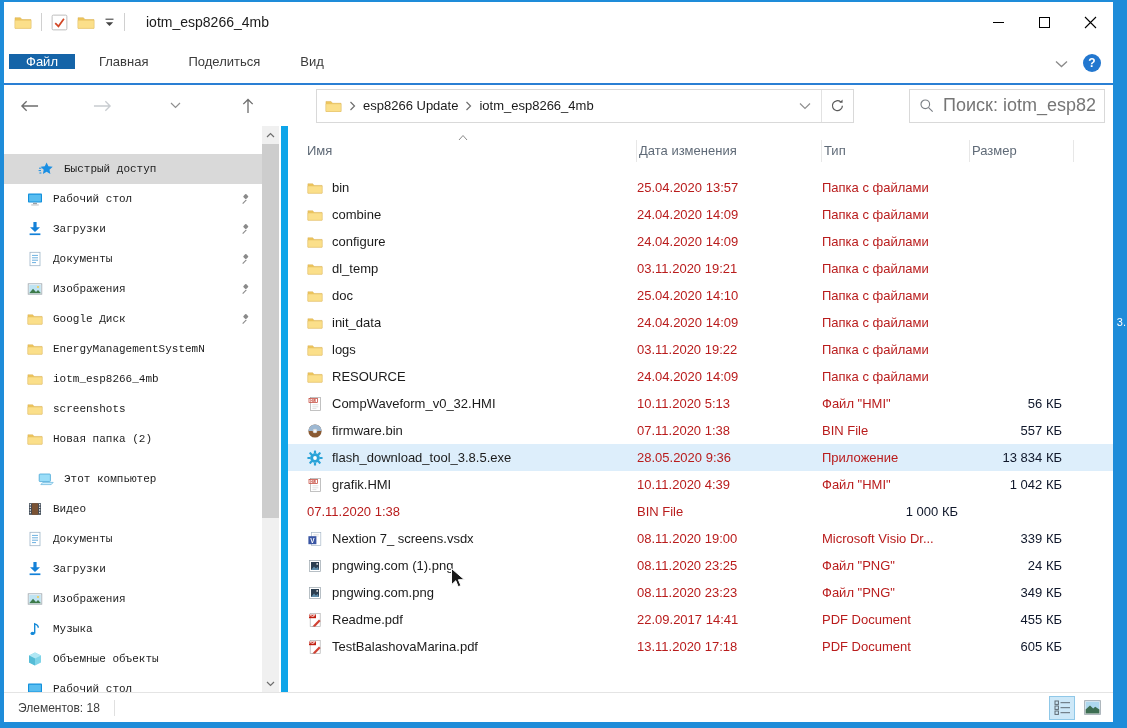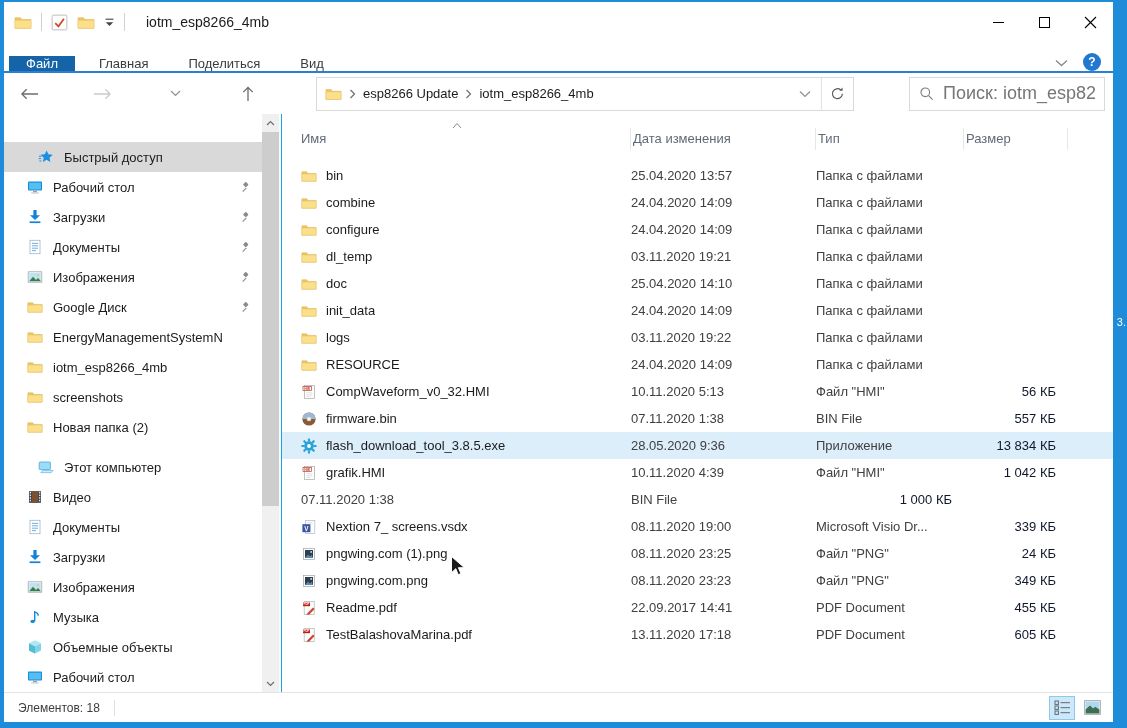--- a/index.html
+++ b/index.html
@@ -19,21 +19,21 @@
   .qicon.small svg { width:11px; height:9px; }
   .tb-divider { width:1px; height:18px; background:#d0d0d0; }
   .win-title { font-size:14px; color:#1b1b1b; margin-left:12px; white-space:nowrap; }
   .wincontrols { display:flex; height:40px; }
   .wc { width:46px; height:40px; display:flex; align-items:center; justify-content:center; }
   .wc-min { width:11px; height:0; border-top:1px solid #000; display:block; }
   .wc-max { width:11px; height:11px; border:1px solid #000; display:block; }
   .wc svg { width:13px; height:13px; }
 
   
-  .ribbonrow { height:31px; display:flex; align-items:flex-end; border-bottom:2px solid #2a7fd4; }
+  .ribbonrow { height:31px; display:flex; align-items:flex-start; border-bottom:2px solid #2a7fd4;margin-top:12px; }
   .tab { display:flex; align-items:center; padding:0 16px; font-size:13px; color:#3b3b3b; margin-right:8px; }
   .tab.active { background:#1564a8; color:#fff; margin-left:5px; padding:0 17px; }
   .ribbon-right { margin-left:auto; display:flex; align-items:center; gap:15px; padding-right:12px; }
   .ribbon-right .chev svg { width:13px; height:8px; }
   .help-btn { width:18px; height:18px; border-radius:50%; background:#2277cf; color:#fff;
               font-size:12px; font-weight:bold; display:flex; align-items:center; justify-content:center; }
 
   
   .navbar { height:41px; display:flex; align-items:center; padding:0 8px 0 12px;gap:47px; }
   .navbtn { display:inline-flex; align-items:center; justify-content:center; width:26px; height:30px; }
@@ -55,58 +55,58 @@
                padding:0 9px; gap:9px; }
   .searchbox svg { width:15px; height:15px; flex:none; }
   .searchbox input { border:none; outline:none; width:100%; font-size:18px; color:#555;
                      font-family:"Liberation Sans", sans-serif; background:transparent; }
   .searchbox input::placeholder { color:#767676; opacity:1; }
 
   
   .main { flex:1; position:relative; overflow:hidden; }
 
   .sidebar { position:absolute; left:0; top:0; width:258px; bottom:0; overflow:hidden; padding-top:28px; }
-  .side-item { height:30px; display:flex; align-items:center; padding-left:34px; font-size:13px;
-               color:#1b1b1b; white-space:nowrap; overflow:hidden; }
+  .side-item { height:30px; display:flex; align-items:center; padding-left:34px; font-size:11px;
+               color:#1b1b1b; white-space:nowrap; overflow:hidden;font-family:Liberation Mono, monospace; }
   .side-item.child { padding-left:23px; }
   .side-item.selected { background:#d9d9d9; }
   .side-item.gap-before { margin-top:10px; }
   .s-icon { width:17px; height:16px; display:inline-flex; flex:none; }
   .s-icon svg { width:16px; height:16px; }
   .s-label { margin-left:9px; overflow:hidden; }
   .pin { margin-left:auto; margin-right:12px; display:none; flex:none; }
   .side-item.pinned .pin { display:inline-flex; }
   .pin svg { width:11px; height:11px; }
 
   .side-scrollbar { position:absolute; left:258px; top:0; bottom:0; width:17px; background:#f0f0f0; }
   .sb-up, .sb-down { position:absolute; left:0; width:17px; height:17px; display:flex;
                      align-items:center; justify-content:center; }
   .sb-up { top:0; } .sb-down { bottom:0; }
   .sb-up svg, .sb-down svg { width:9px; height:6px; }
   .sb-thumb { position:absolute; left:0; top:18px; width:17px; height:374px; background:#cdcdcd; }
 
-  .filepane { position:absolute; left:277px; top:0; right:0; bottom:0; border-left:1px solid #0ea5e9; }
+  .filepane { position:absolute; left:277px; top:0; right:0; bottom:0; border-left:7px solid #0ea5e9; }
   .sort-chevron { position:absolute; left:170px; top:1px; }
   .sort-chevron svg { width:10px; height:7px; }
   .list-header { position:absolute; top:10px; left:0; right:16px; height:30px; display:grid;
                  grid-template-columns:330px 185px 148px 104px; padding-left:19px; align-items:center;
                  font-size:13px; color:#5f6a77; }
   .hcell { height:22px; line-height:22px; border-right:1px solid #e7e7e7; padding-left:2px; }
   .hcell:first-child { padding-left:0; }
 
   .rows { position:absolute; top:48px; left:0; right:0; }
   .row { height:27px; display:grid; grid-template-columns:330px 185px 148px 104px;
          padding-left:19px; align-items:center; font-size:13px; }
   .row.selected { background:#ddeefb; }
   .cell { white-space:nowrap; overflow:hidden; }
   .cell.name { display:flex; align-items:center; color:#1b1b1b; }
   .f-icon { width:17px; height:16px; display:inline-flex; flex:none; }
   .f-icon svg { width:16px; height:16px; }
   .fname { margin-left:8px; overflow:hidden; }
-  .cell.date, .cell.type { color:#404040; }
+  .cell.date, .cell.type { color:#b91c1c; }
   .cell.size { color:#0f172a; text-align:right; padding-right:12px; }
 
   .cursor { position:absolute; left:446px; top:441px; width:17px; height:24px; z-index:50; }
 
   
   .statusbar { height:30px; border-top:1px solid #e4e4e4; display:flex; align-items:center;
                padding-left:14px; font-size:12px; color:#3d3d3d; position:relative; }
   .status-div { width:1px; height:16px; background:#e0e0e0; margin-left:14px; }
   .view-toggles { position:absolute; right:8px; top:0; bottom:0; display:flex; align-items:center; gap:4px; }
   .vt { width:26px; height:24px; display:flex; align-items:center; justify-content:center; }

